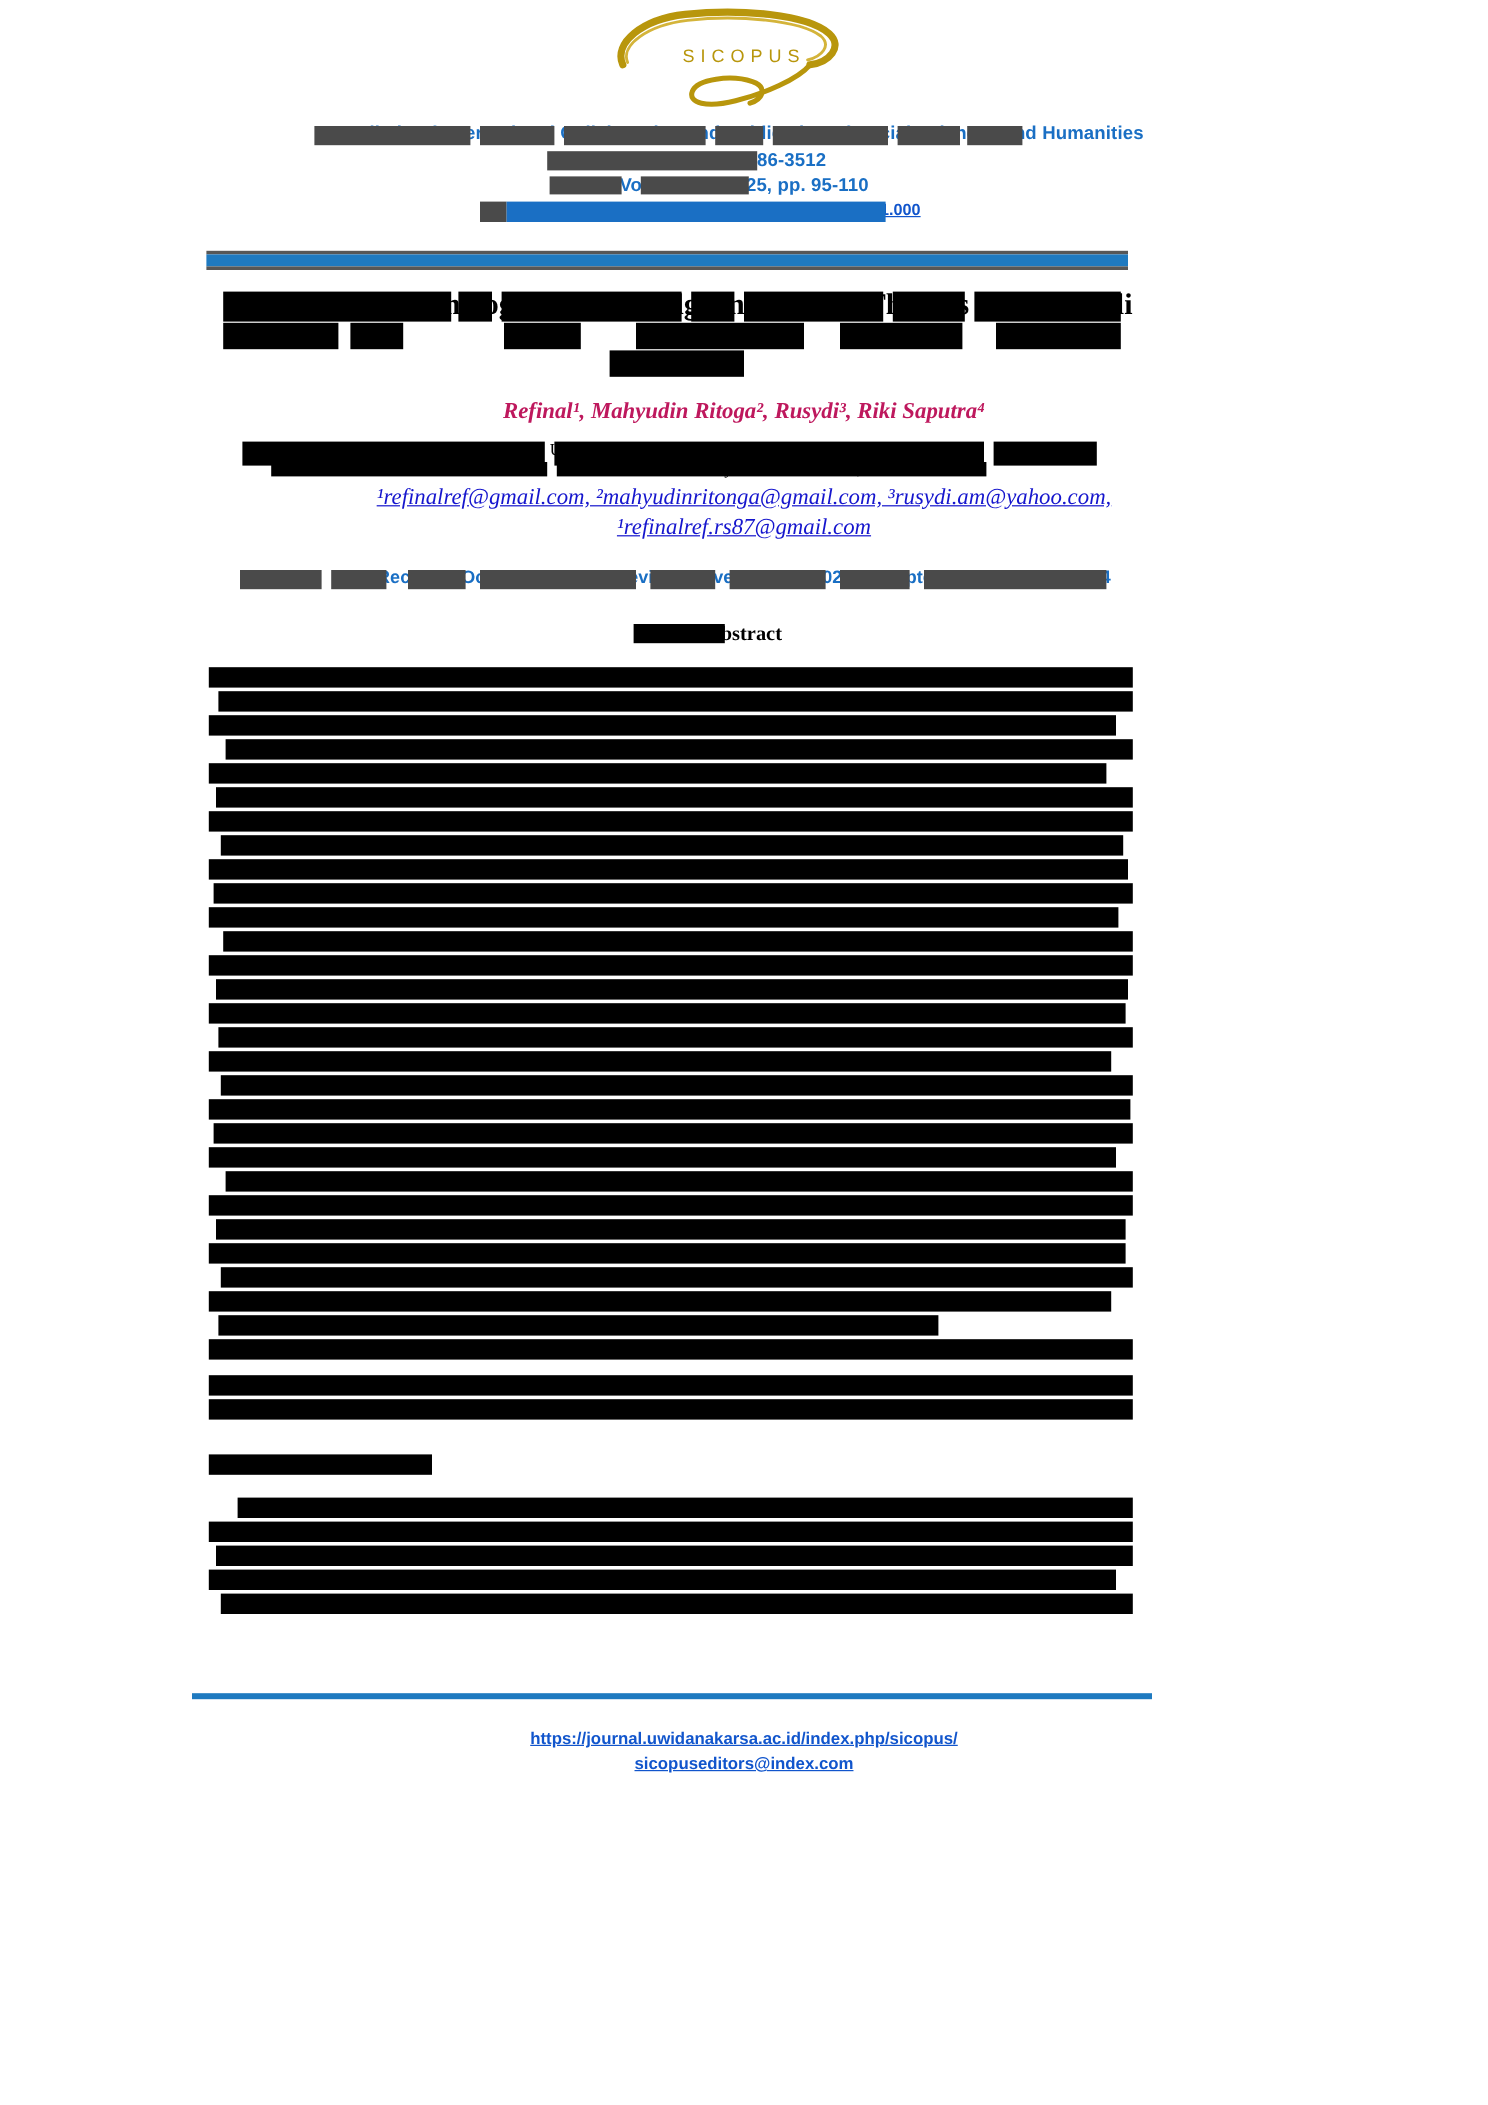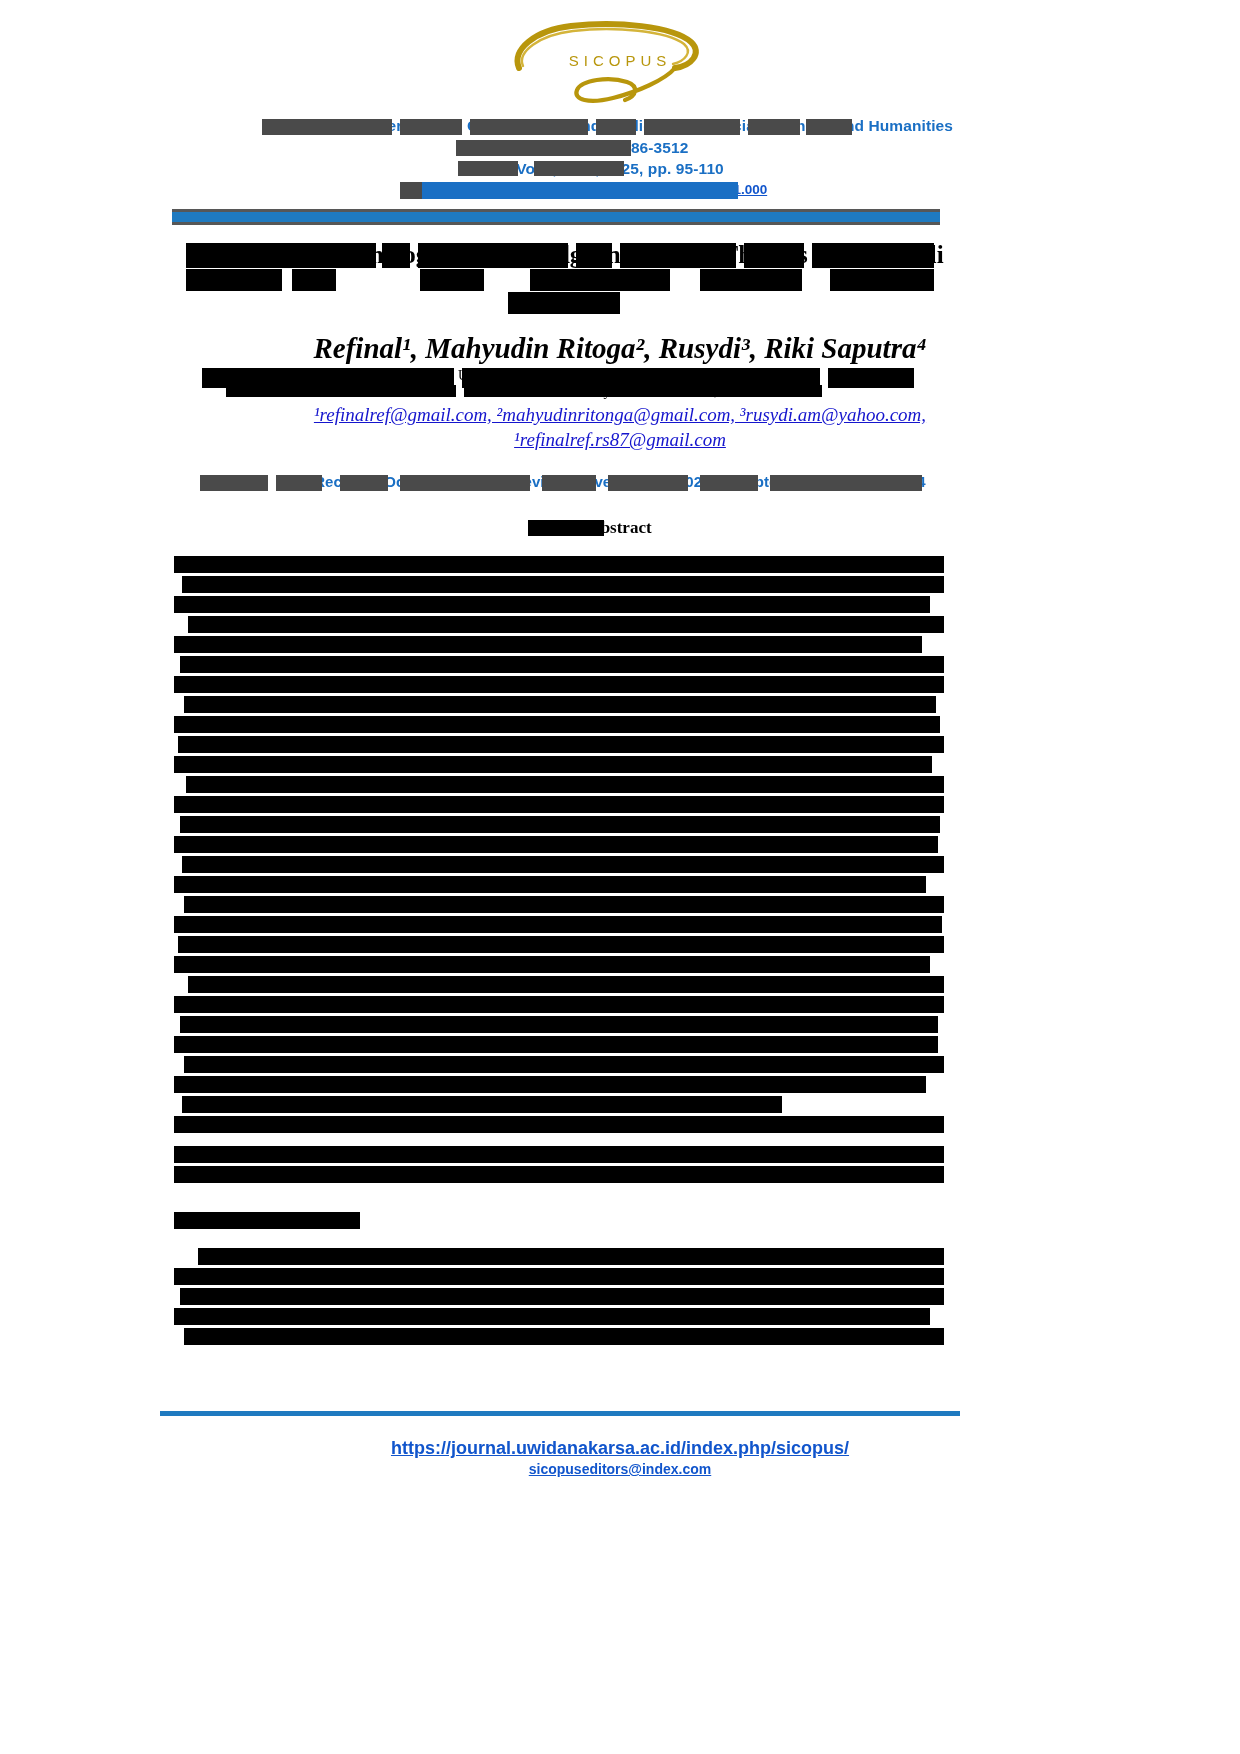--- a/index.html
+++ b/index.html
@@ -15,21 +15,20 @@
     position: relative;
     width: 1240px;
     height: 1754px;
     background: #ffffff;
     overflow: hidden;
     margin: 0 auto;
   }
 
   
   .masthead {
-    padding-top: 14px;
     text-align: center;
   }
   .logo-wrap {
     position: relative;
     height: 100px;
     width: 100%;
   }
   .logo-svg {
     display: block;
     margin: 0 auto;
@@ -136,22 +135,22 @@
   
   .authors {
     position: absolute;
     left: 0;
     top: 332px;
     width: 1240px;
     text-align: center;
     font-family: "Liberation Serif", serif;
     font-style: italic;
     font-weight: bold;
-    font-size: 29px;
-    color: #000000;
+    font-size: 19px;
+    color: #be185d;
   }
 
   
   .affil-block {
     position: absolute;
     left: 0;
     top: 368px;
     width: 1240px;
     text-align: center;
     font-family: "Liberation Serif", serif;
@@ -245,21 +244,21 @@
     position: absolute;
     left: 0;
     top: 1438px;
     width: 1240px;
     text-align: center;
   }
   .footer-link {
     display: block;
     font-family: "Liberation Sans", sans-serif;
     font-weight: bold;
-    font-size: 18px;
+    font-size: 14px;
     line-height: 21px;
     color: #1155cc;
     text-decoration: underline;
   }
   .footer-copy {
     display: block;
     font-family: "Liberation Sans", sans-serif;
     font-weight: bold;
     font-size: 14px;
     line-height: 21px;

